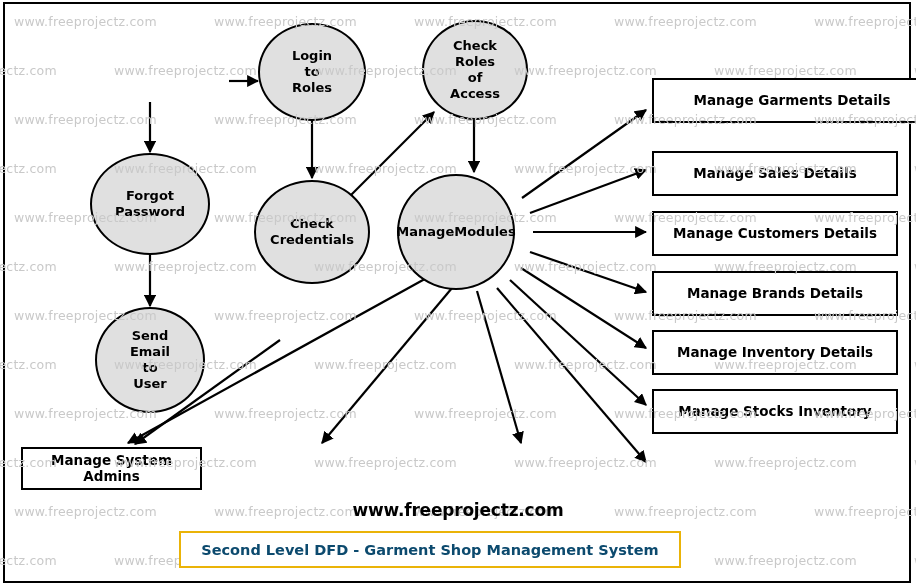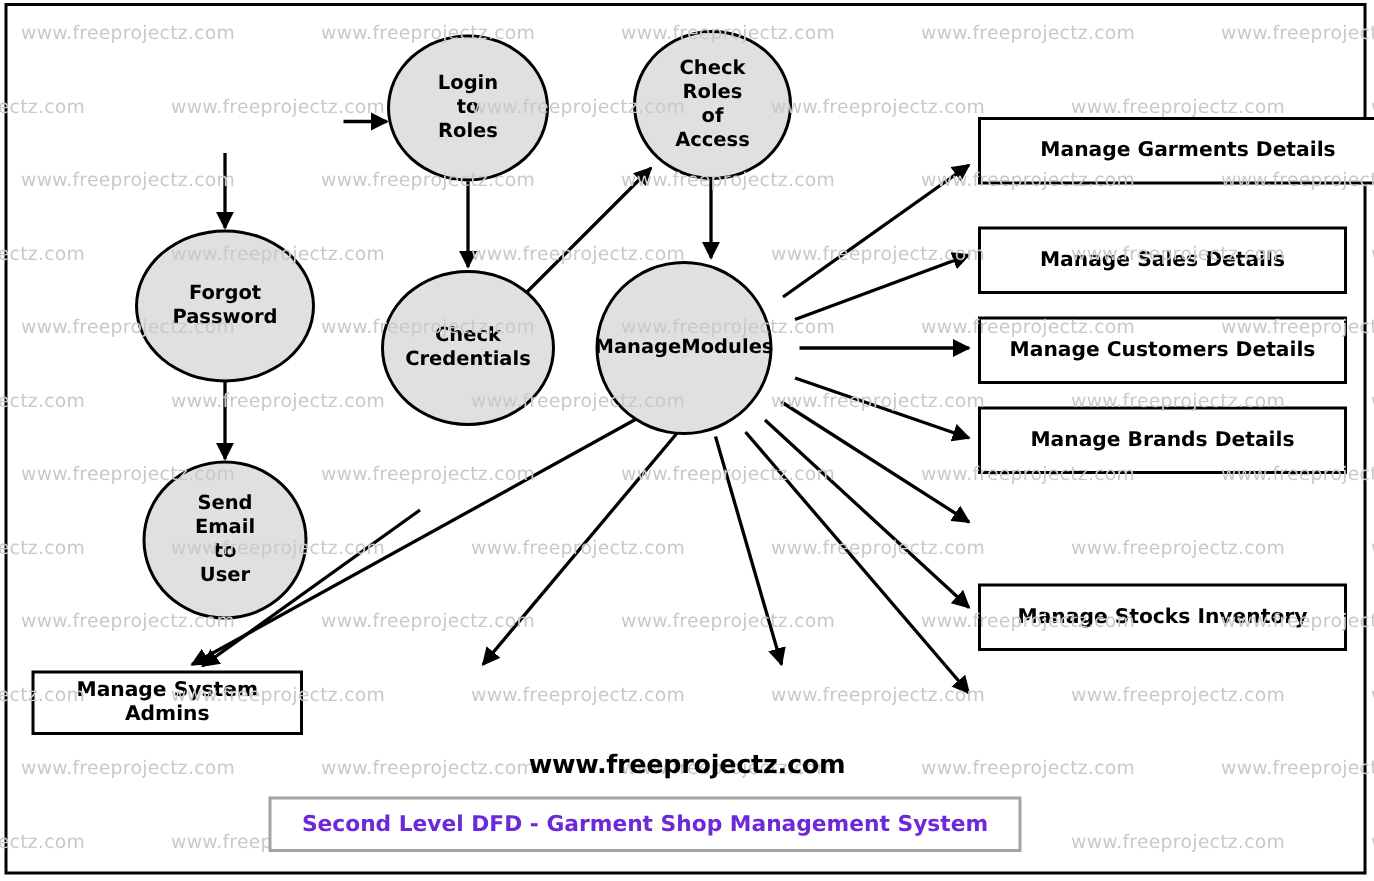--- a/index.html
+++ b/index.html
@@ -81,25 +81,25 @@
     position: absolute;
     z-index: 6;
     text-align: center;
     color: #000;
     font-weight: bold;
   }
   #site-caption { font-size: 17px; letter-spacing: -0.2px; }
   #title-box {
     position: absolute;
     z-index: 6;
-    border: 2px solid #a3a3a3;
+    border: 2px solid #eab308;
     background: #fff;
     display: flex; align-items: center; justify-content: center;
     font-weight: bold; font-size: 14.5px;
-    color: #6d28d9;
+    color: #0c4a6e;
   }
 </style>
 </head>
 <body>
 
 <div id="canvas">
 
   <div id="frame"></div>
 
   <svg id="links" viewBox="0 0 916 587" width="916" height="587">
@@ -178,20 +178,23 @@
     <span>Manage Garments Details</span>
   </div>
   <div class="node box" style="left:652px; top:151px; width:246px; height:45px;">
     <span>Manage Sales Details</span>
   </div>
   <div class="node box" style="left:652px; top:211px; width:246px; height:45px;align-items:center;">
     <span>Manage Customers Details</span>
   </div>
   <div class="node box" style="left:652px; top:271px; width:246px; height:45px;">
     <span>Manage Brands Details</span>
+  </div>
+  <div class="node box" style="left:652px; top:330px; width:246px; height:45px;">
+    <span>Manage Inventory Details</span>
   </div>
   <div class="node box" style="left:652px; top:389px; width:246px; height:45px;">
     <span>Manage Stocks Inventory</span>
   </div>
 
   <div class="node box" style="left:21px; top:447px; width:181px; height:43px;">
     <span>Manage System Admins</span>
   </div>
 
   <div class="caption" id="site-caption" style="left:0px; top:500px; width:916px;">www.freeprojectz.com</div>

